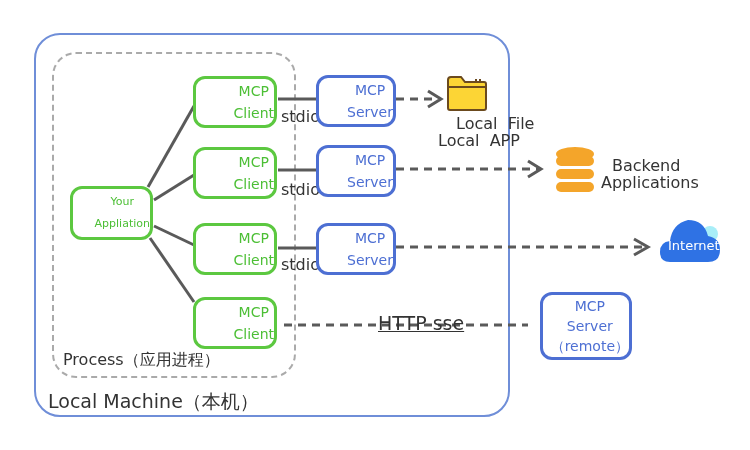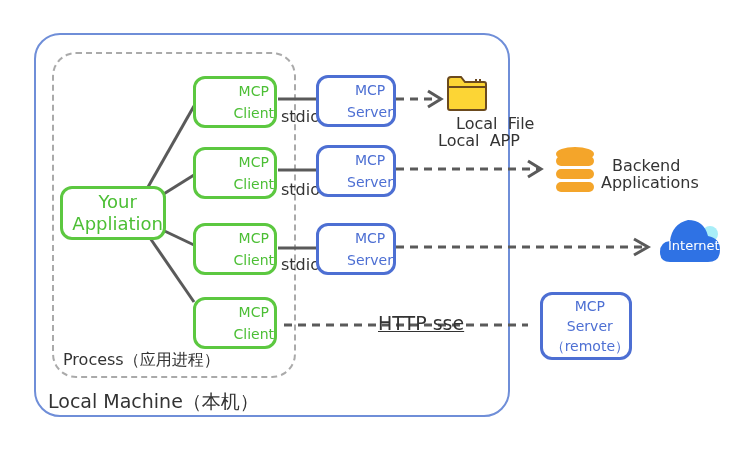--- a/index.html
+++ b/index.html
@@ -34,21 +34,21 @@
     <line x1="396" y1="247" x2="646" y2="247"></line>
     <line x1="284" y1="325" x2="528" y2="325"></line>
   </g>
   <g stroke="#5a5a5a" stroke-width="3" fill="none">
     <polyline points="428,91 441,99 428,107"></polyline>
     <polyline points="528,161 541,169 528,177"></polyline>
     <polyline points="634,239 648,247 634,255"></polyline>
   </g>
 </svg>
 
-<div class="box green" style="left:60px;top:186px;width:106px;height:54px;font-size:18px;">
+<div class="box green" style="left:70px;top:186px;width:83px;height:54px;font-size:11px;">
   <span>Your
 Appliation</span>
 </div>
 
 <div class="box green" style="left:193px;top:76px;width:84px;height:52px;">
   <span>MCP
 Client</span>
 </div>
 <div class="box green" style="left:193px;top:147px;width:84px;height:52px;">
   <span>MCP

